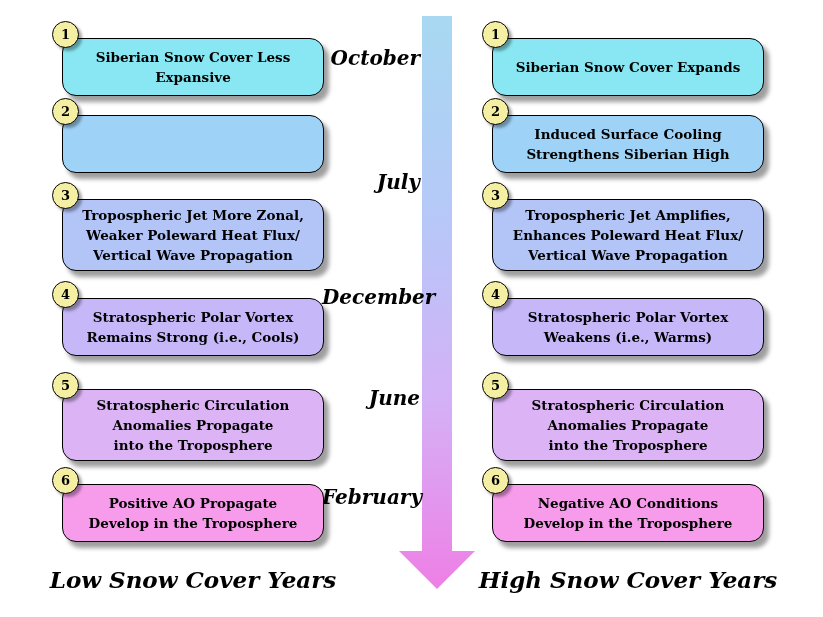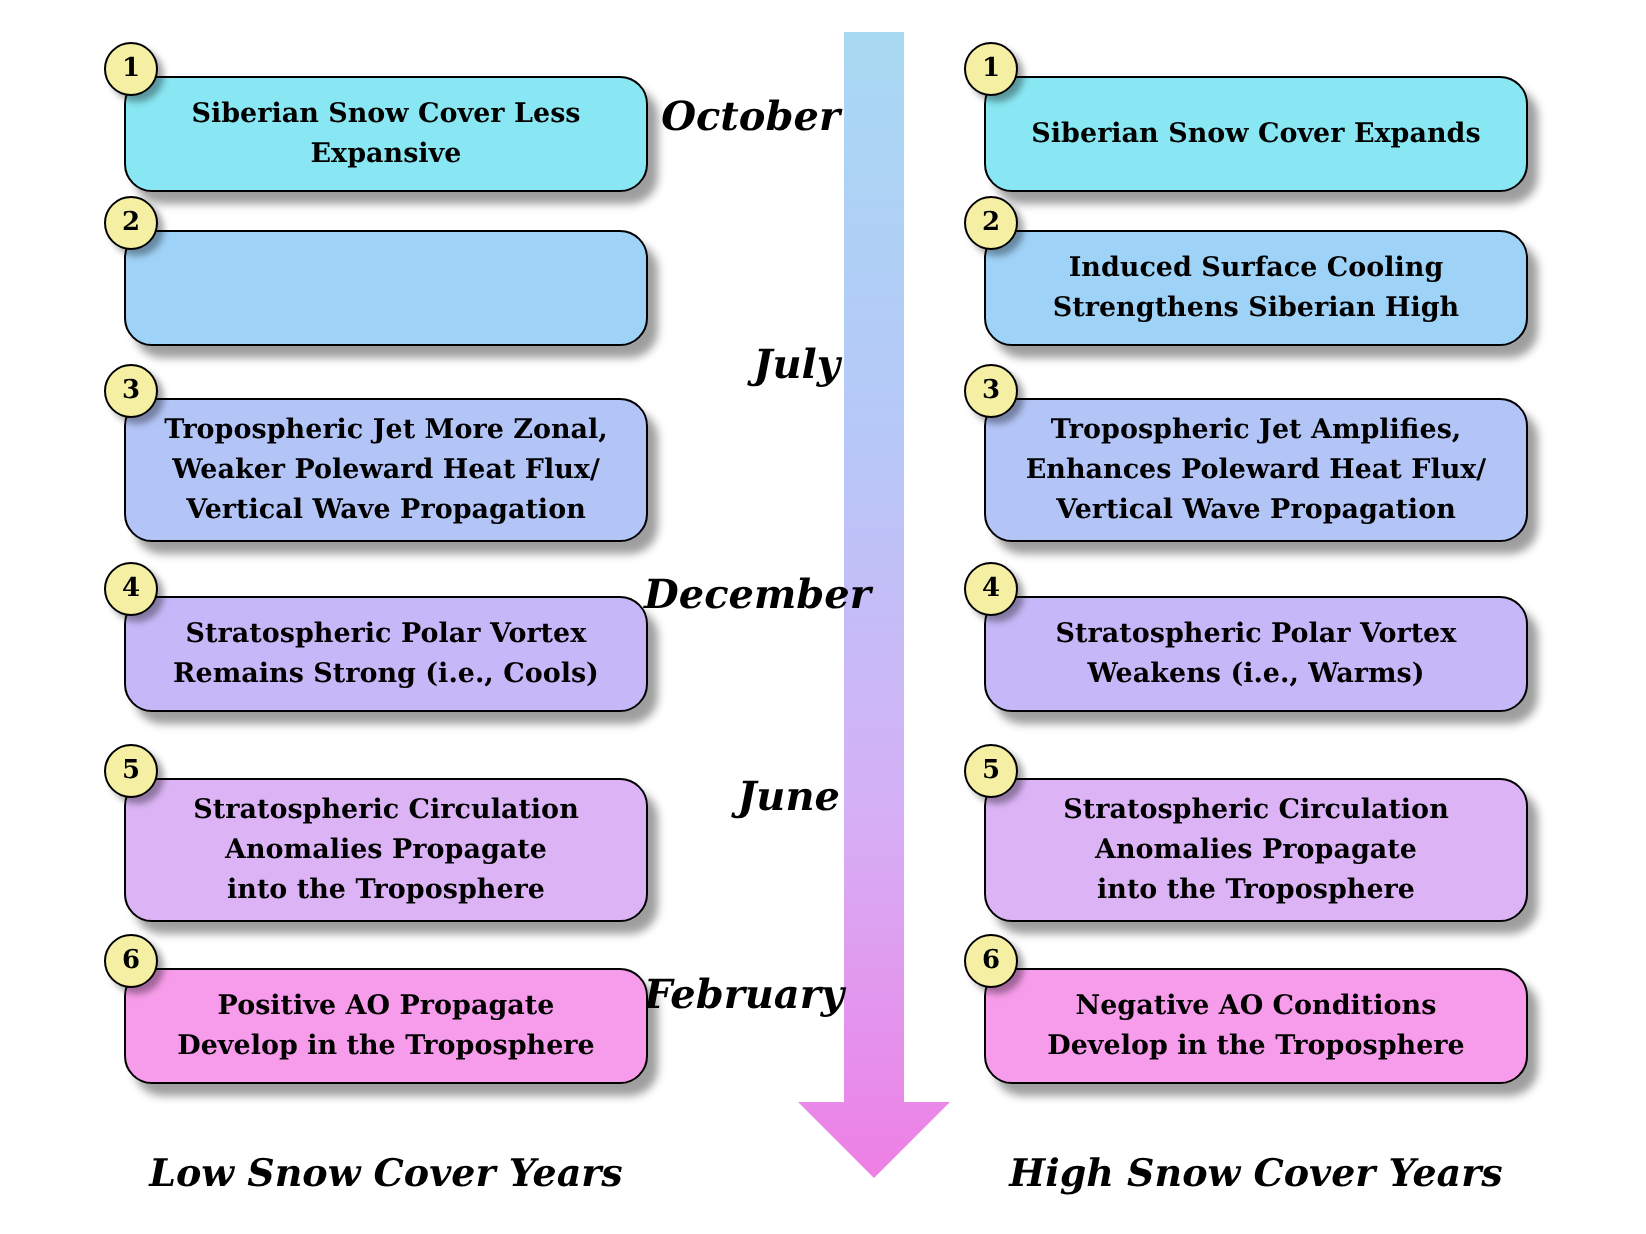--- a/index.html
+++ b/index.html
@@ -57,23 +57,22 @@
     font-size:20px;
     color:#000;
   }
   .m1{top:46px;} .m2{top:170px;} .m3{top:285px;text-align:center;} .m4{top:386px;} .m5{top:485px;}
   .footer-label{
     position:absolute;
     top:566px;
     text-align:center;
     font-style:italic;
     font-weight:bold;
-    font-size:19px;
+    font-size:23px;
     color:#000;
-    margin-top:10px;
   }
   .footer-left{left:42px;width:302px;}
   .footer-right{left:472px;width:312px;}
   .arrow{
     position:absolute;
     left:397px;top:16px;
   }
 </style>
 </head>
 <body>

